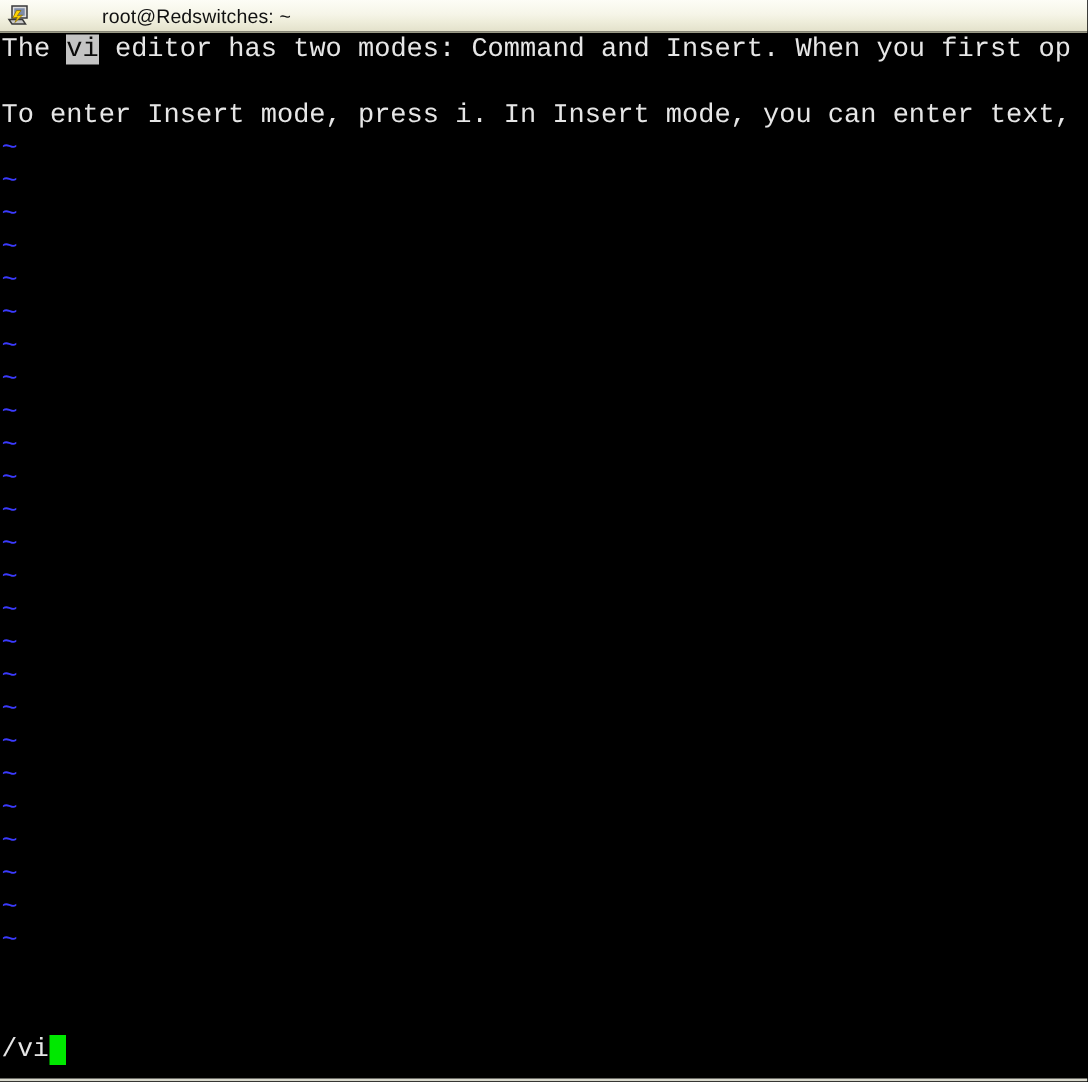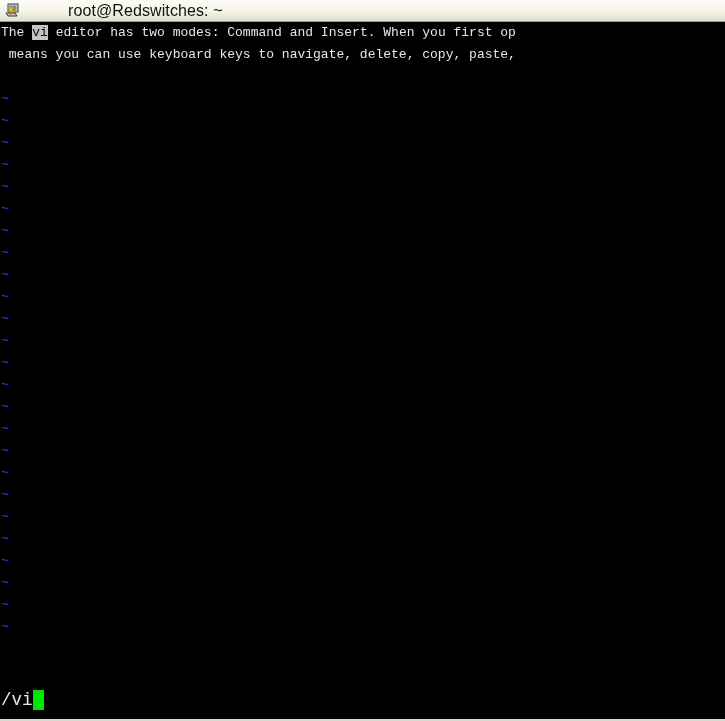--- a/index.html
+++ b/index.html
@@ -38,41 +38,41 @@
   }
   #titlebar .app-icon {
     width: 16px;
     height: 16px;
     margin-right: 6px;
     flex: 0 0 auto;
     display: block;
   }
   #titlebar .title-text {
     font-family: "Liberation Sans", sans-serif;
-    font-size: 16px;
+    font-size: 13px;
     color: #111111;
     white-space: nowrap;
     letter-spacing: 0.1px;
     padding-left: 42px;
   }
 
   
   #terminal {
     position: relative;
     flex: 1 1 auto;
     background: #000000;
     overflow: hidden;
     padding: 0;
     border-bottom: 2px solid #d8d8cc;
     box-sizing: border-box;
   }
 
   .term-line {
     font-family: "Liberation Mono", "DejaVu Sans Mono", monospace;
-    font-size: 13px;
+    font-size: 18px;
     line-height: 22px;
     height: 22px;
     white-space: pre;
     color: #e6e6e6;
     letter-spacing: 0px;
     padding-left: 1px;
   }
 
   .term-line.gap {
     color: transparent;
@@ -125,24 +125,24 @@
       <path d="M2 10 L11 10 L13 13 L4 13 Z" fill="#c8c8c8" stroke="#3a3a3a" stroke-width="1"></path>
       <path d="M7 4 L10 4 L7.5 7.5 L11 7 L6 12 L7.5 8.5 L4.5 9 Z" fill="#ffd400" stroke="#8a6d00" stroke-width="0.5"></path>
     </svg>
     <span class="title-text">root@Redswitches: ~</span>
   </div>
 
   <div id="terminal">
 
     <div class="term-line"><span>The </span><span class="hl">vi</span><span> editor has two modes: Command and Insert. When you first op</span></div>
 
-    <div class="term-line"><span> means you can use keyboard keys to navigate, delete, copy, paste,</span></div>
 
     <div class="term-line gap"><span>&nbsp;</span></div>
 
+    <div class="term-line"><span>To enter Insert mode, press i. In Insert mode, you can enter text,</span></div>
 
 
     <div id="tilde-block">
         <div class="term-line"><span class="tilde">~</span></div>
         <div class="term-line"><span class="tilde">~</span></div>
         <div class="term-line"><span class="tilde">~</span></div>
         <div class="term-line"><span class="tilde">~</span></div>
         <div class="term-line"><span class="tilde">~</span></div>
         <div class="term-line"><span class="tilde">~</span></div>
         <div class="term-line"><span class="tilde">~</span></div>

